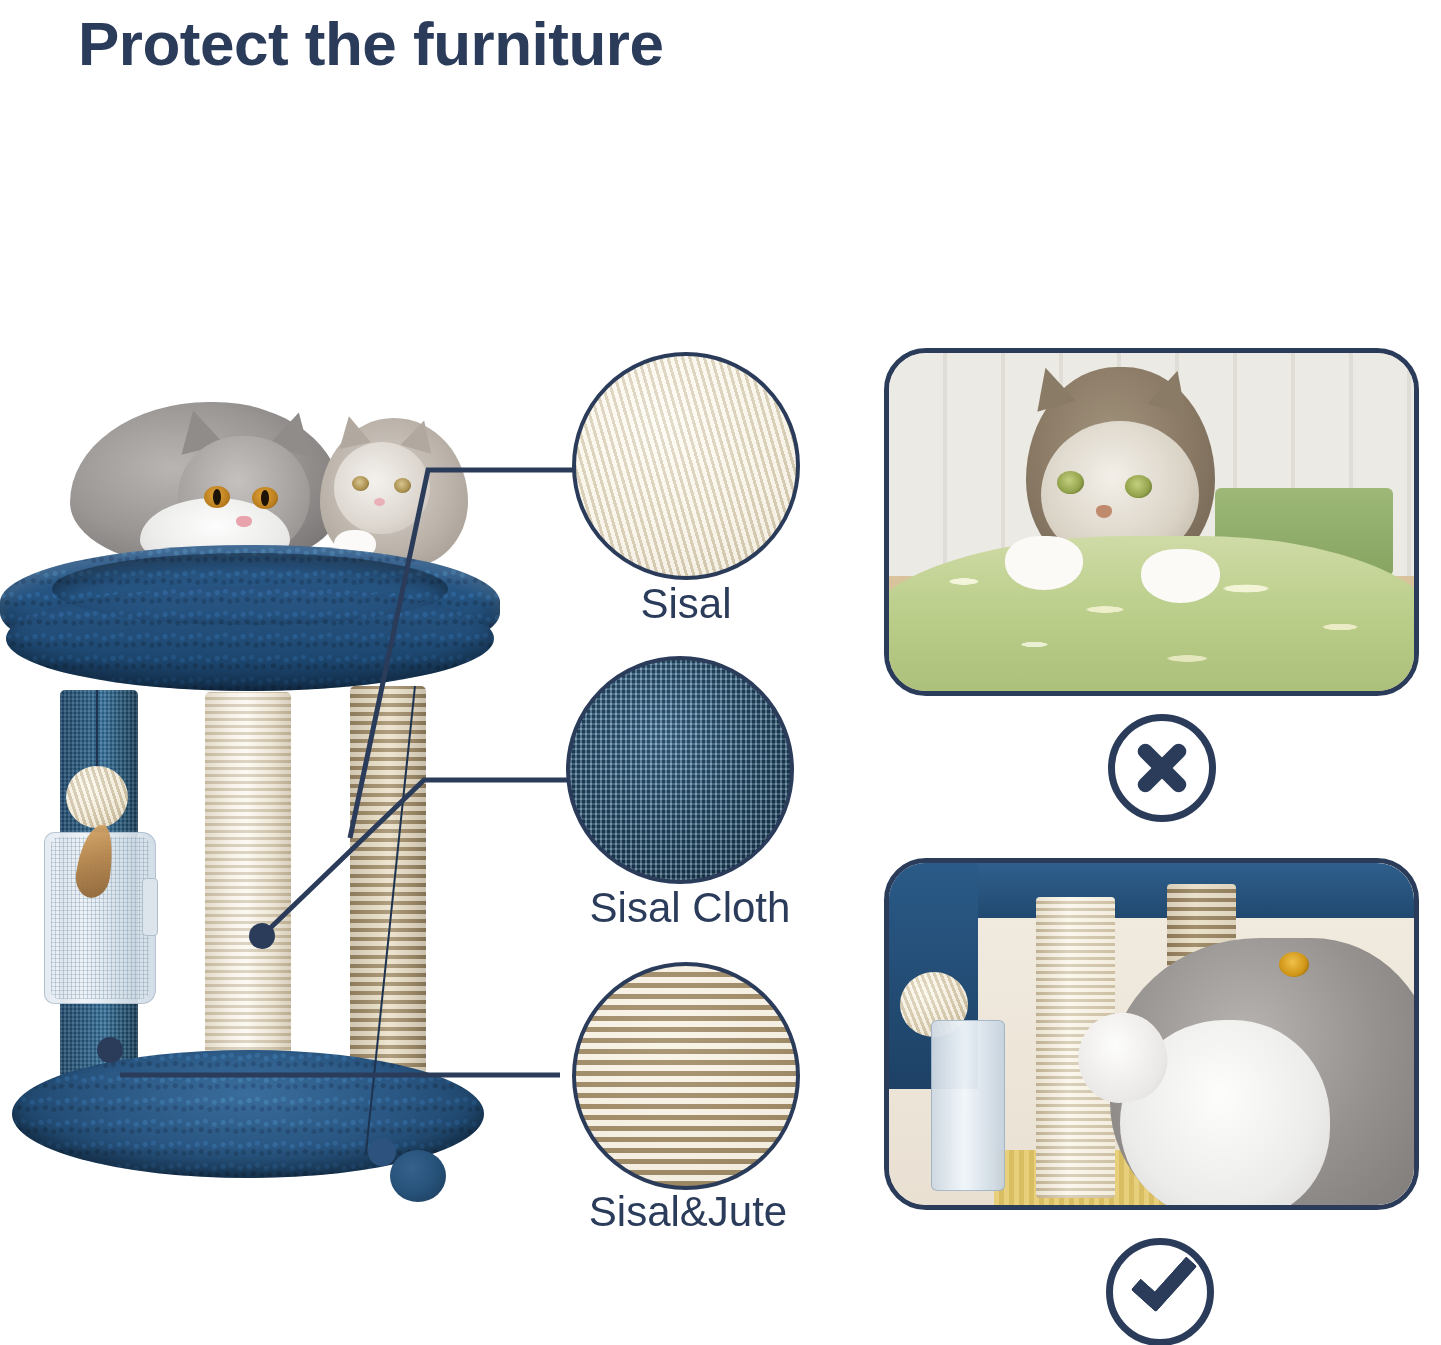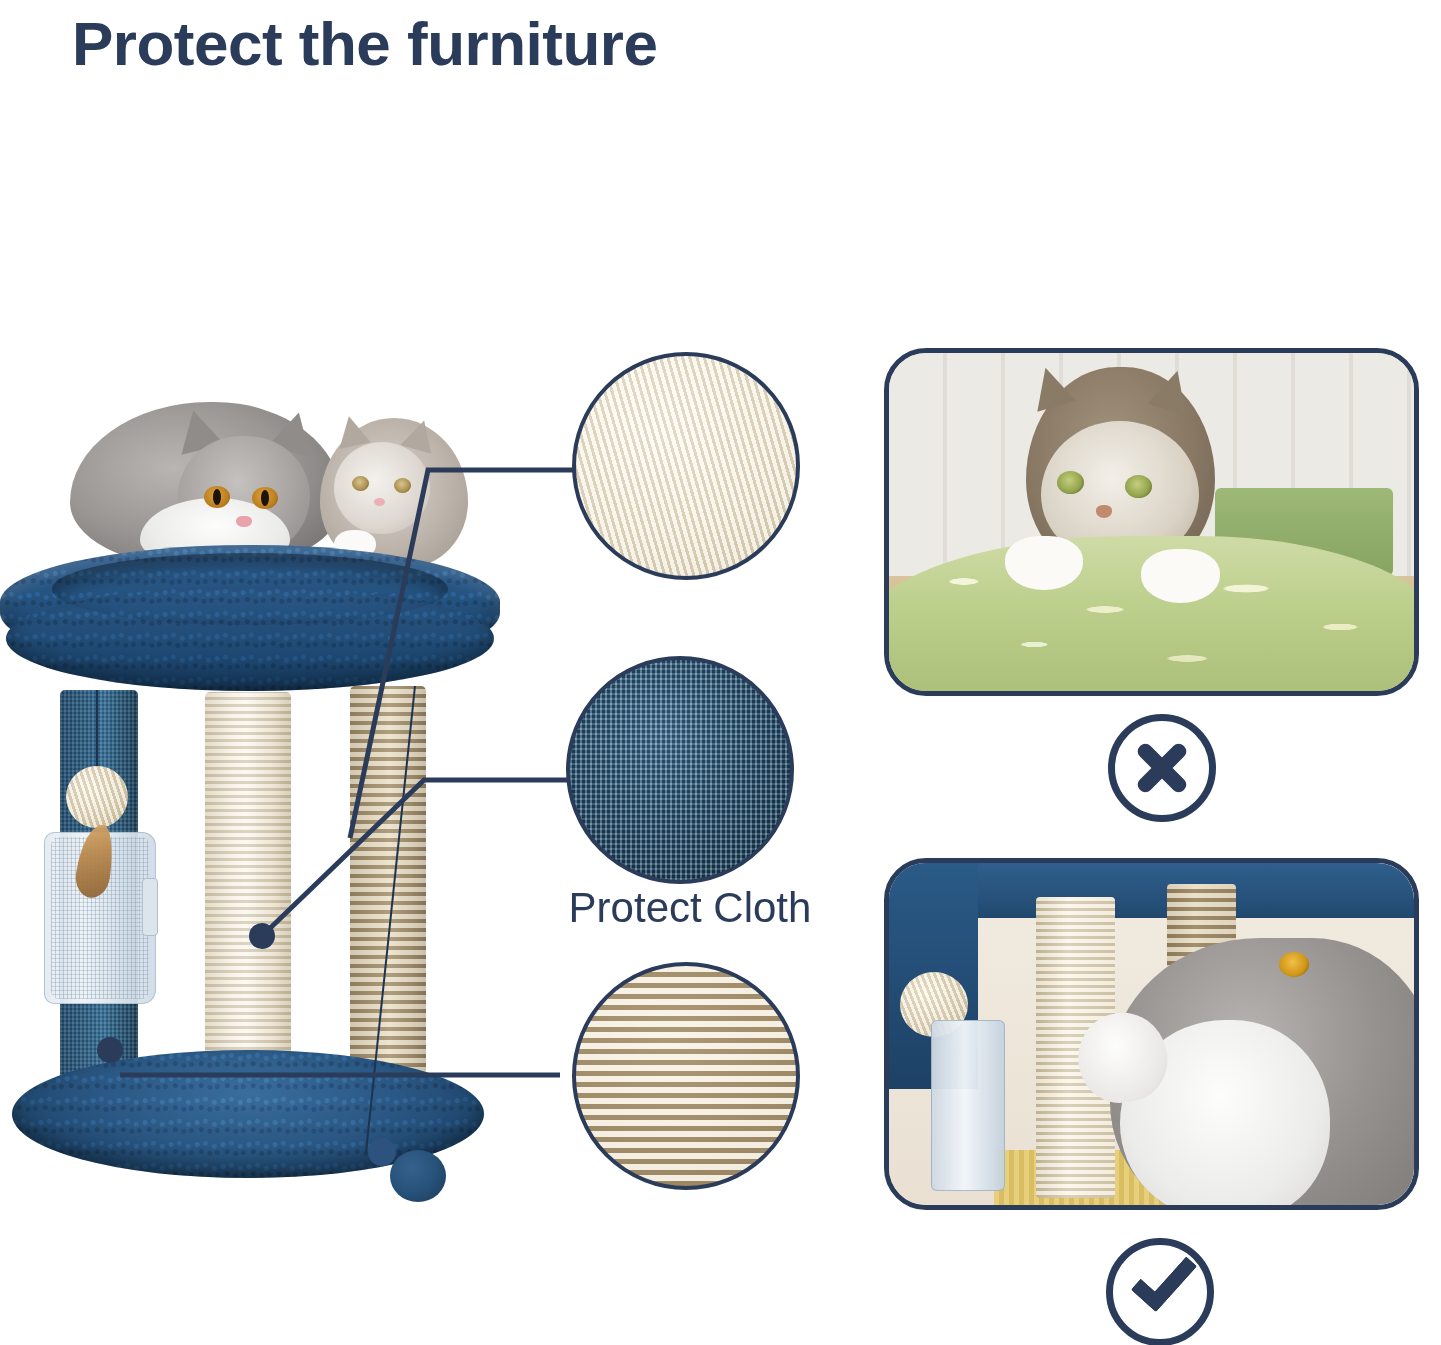--- a/index.html
+++ b/index.html
@@ -6,21 +6,21 @@
   html, body {
     width: 1441px; height: 1345px;
     background: #ffffff;
     font-family: "Liberation Sans", sans-serif;
     overflow: hidden;
   }
   .page { position: relative; width: 1441px; height: 1345px; background:#fff; }
 
   
   .headline {
-    position: absolute; left: 72px; top: 8px;
+    position: absolute; left: 78px; top: 8px;
     font-size: 62px; font-weight: bold; letter-spacing: -0.5px;
     color: #2b3c5b; white-space: nowrap;
   }
   .subtitle {
     position: absolute; left: 78px; top: 120px; width: 1330px;
     font-size: 43px; line-height: 1.42; color: #2b3c5b;
     font-weight: 400;
   }
 
   
@@ -342,25 +342,27 @@
 
   <svg class="leader" style="left:0;top:0;width:1441px;height:1345px">
     <polyline points="262,936 424,780 546,780 574,780" fill="none" stroke="#2b3c5b" stroke-width="5"></polyline>
     <polyline points="350,838 428,470 516,470 578,470" fill="none" stroke="#2b3c5b" stroke-width="5"></polyline>
     <polyline points="120,1075 560,1075" fill="none" stroke="#2b3c5b" stroke-width="5"></polyline>
   </svg>
   <div class="dot" style="left:249px;top:923px"></div>
   <div class="dot" style="left:97px;top:1037px"></div>
 
   <div class="swatch sisal"></div>
+  <div class="mat-label l1">Sisal</div>
 
   <div class="swatch carpet"></div>
-  <div class="mat-label l2">Protect Cloth</div>
+  <div class="mat-label l2">Sisal Cloth</div>
 
   <div class="swatch jute"></div>
+  <div class="mat-label l3">Sisal&amp;Jute</div>
 
   <div class="photo top">
     <div class="scene">
       <div class="wall-panel"></div>
       <div class="floor-top"></div>
       <div class="green-box"></div>
       <div class="tabby"></div>
       <div class="tabby-ear l"></div>
       <div class="tabby-ear r"></div>
       <div class="tabby-face"></div>

